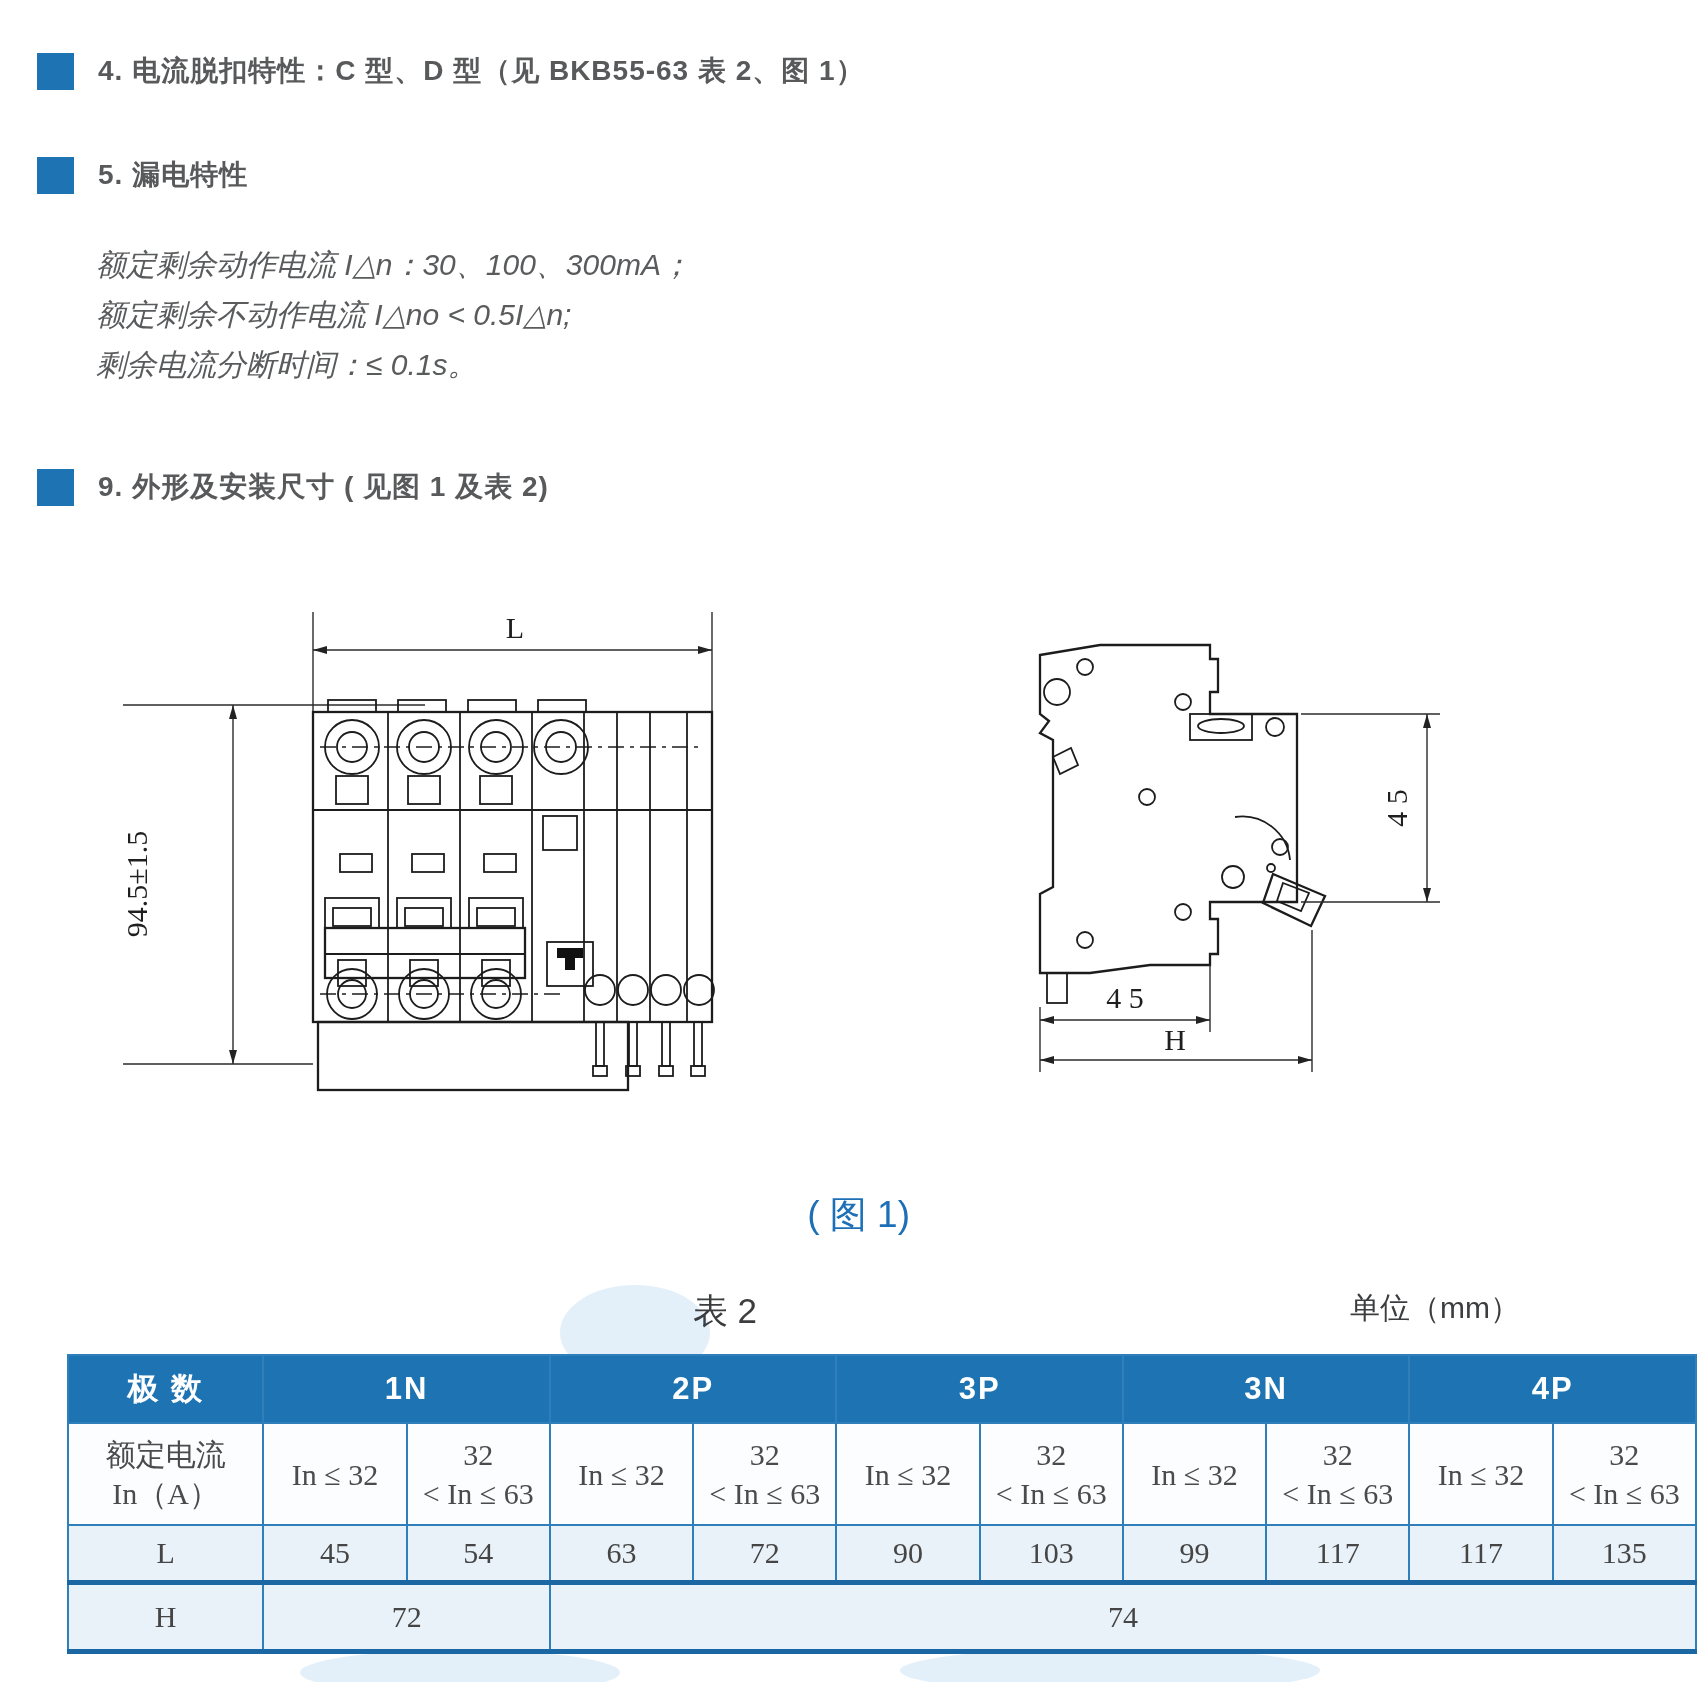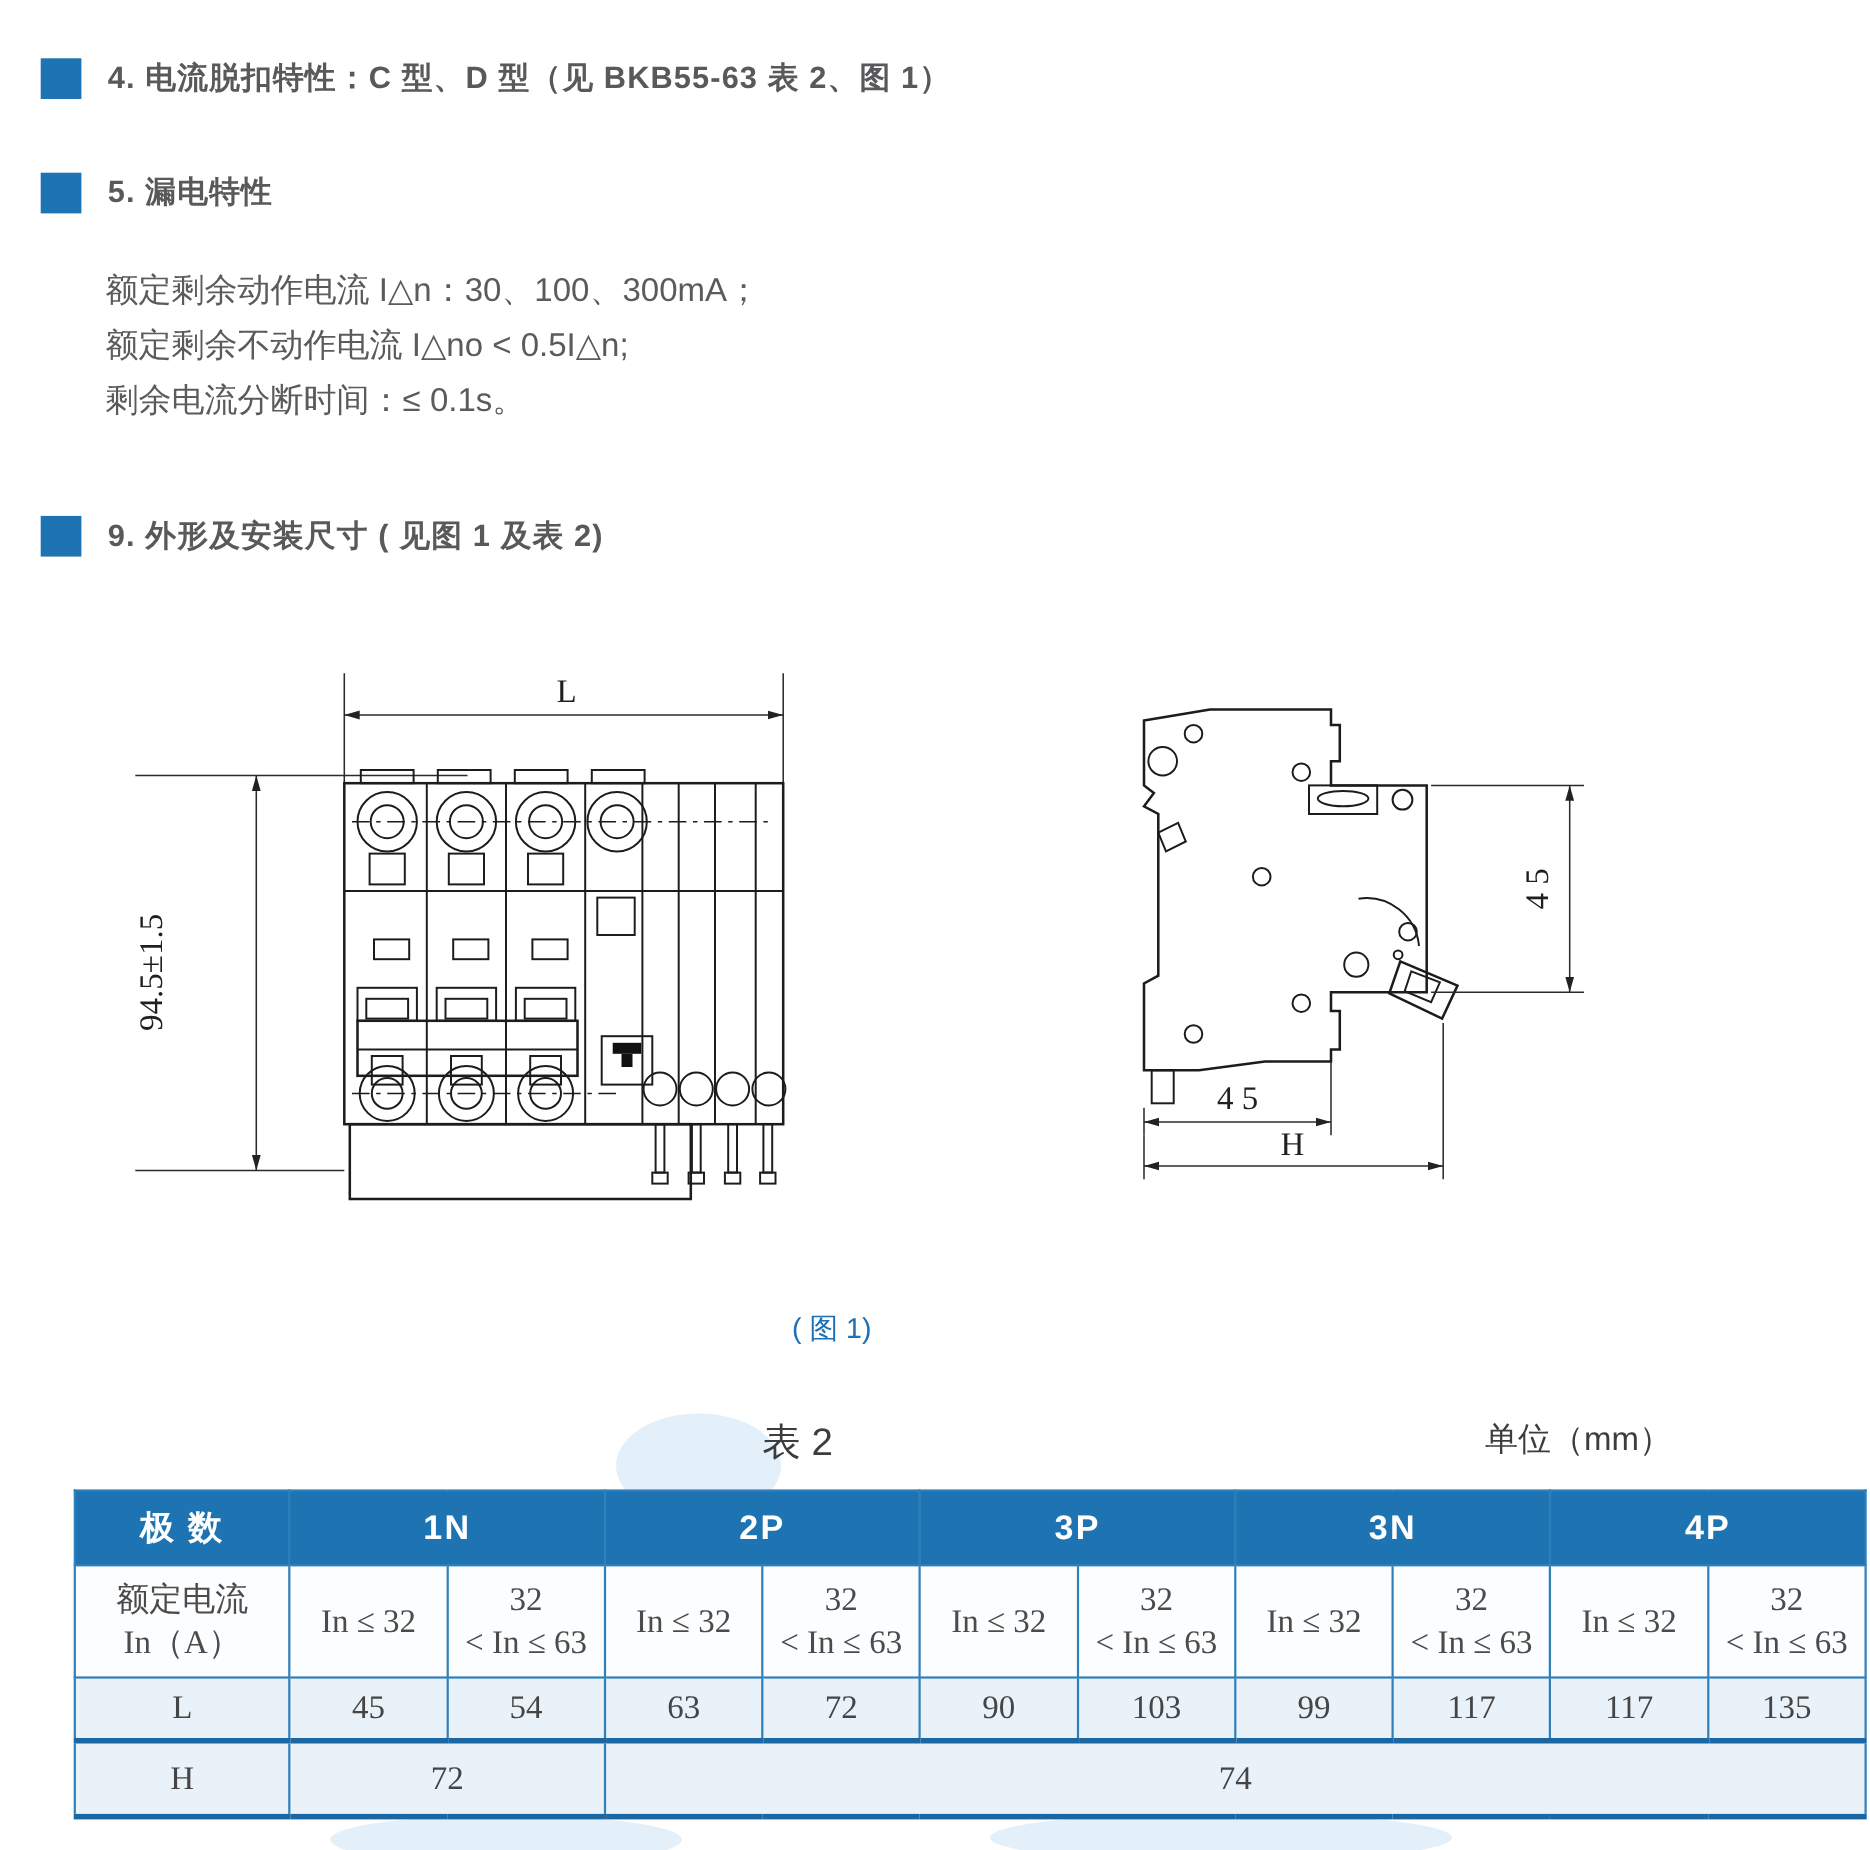--- a/index.html
+++ b/index.html
@@ -4,28 +4,28 @@
 <style>
   html,body{margin:0;padding:0;background:#ffffff;}
   .page{position:relative;width:1700px;height:1682px;background:#fff;overflow:hidden;
         font-family:"Liberation Sans",sans-serif;color:#58595b;}
   
   .h-row{position:absolute;left:37px;display:flex;align-items:center;gap:24px;}
   .bullet{width:37px;height:37px;background:#1e74b2;flex:0 0 auto;}
   .h-title{font-size:28px;font-weight:bold;color:#58595b;letter-spacing:1px;white-space:nowrap;}
   #h4{top:52px;} #h5{top:156px;} #h6{top:468px;}
   
-  .spec-lines{position:absolute;left:96px;top:240px;}
+  .spec-lines{position:absolute;left:96px;top:240px;font-style:italic;}
   .spec-line{font-size:30px;color:#5a5b5d;height:50px;line-height:50px;white-space:nowrap;}
   
   .fig{position:absolute;}
   #fig-left{left:95px;top:562px;}
   #fig-right{left:935px;top:562px;}
-  .fig-caption{position:absolute;left:720px;top:1190px;width:190px;text-align:left;
-               color:#1d70b7;font-size:26px;white-space:nowrap;}
+  .fig-caption{position:absolute;left:720px;top:1190px;width:190px;text-align:right;
+               color:#1d70b7;font-size:37px;white-space:nowrap;}
   
   .tbl-caption{position:absolute;left:655px;top:1288px;width:140px;text-align:center;
                font-size:35px;color:#3c3d3f;white-space:nowrap;}
   .tbl-unit{position:absolute;right:180px;top:1288px;font-size:30px;color:#3c3d3f;white-space:nowrap;}
   
   .blob{position:absolute;background:rgba(192,222,242,0.45);border-radius:50%;z-index:0;}
   
   table.dim{position:absolute;left:35px;top:1354px;width:1630px;z-index:1;
             border-collapse:collapse;table-layout:fixed;background:#fff;margin-left:32px;}
   table.dim th,table.dim td{border:2px solid #2f7fba;text-align:center;vertical-align:middle;padding:0;}

